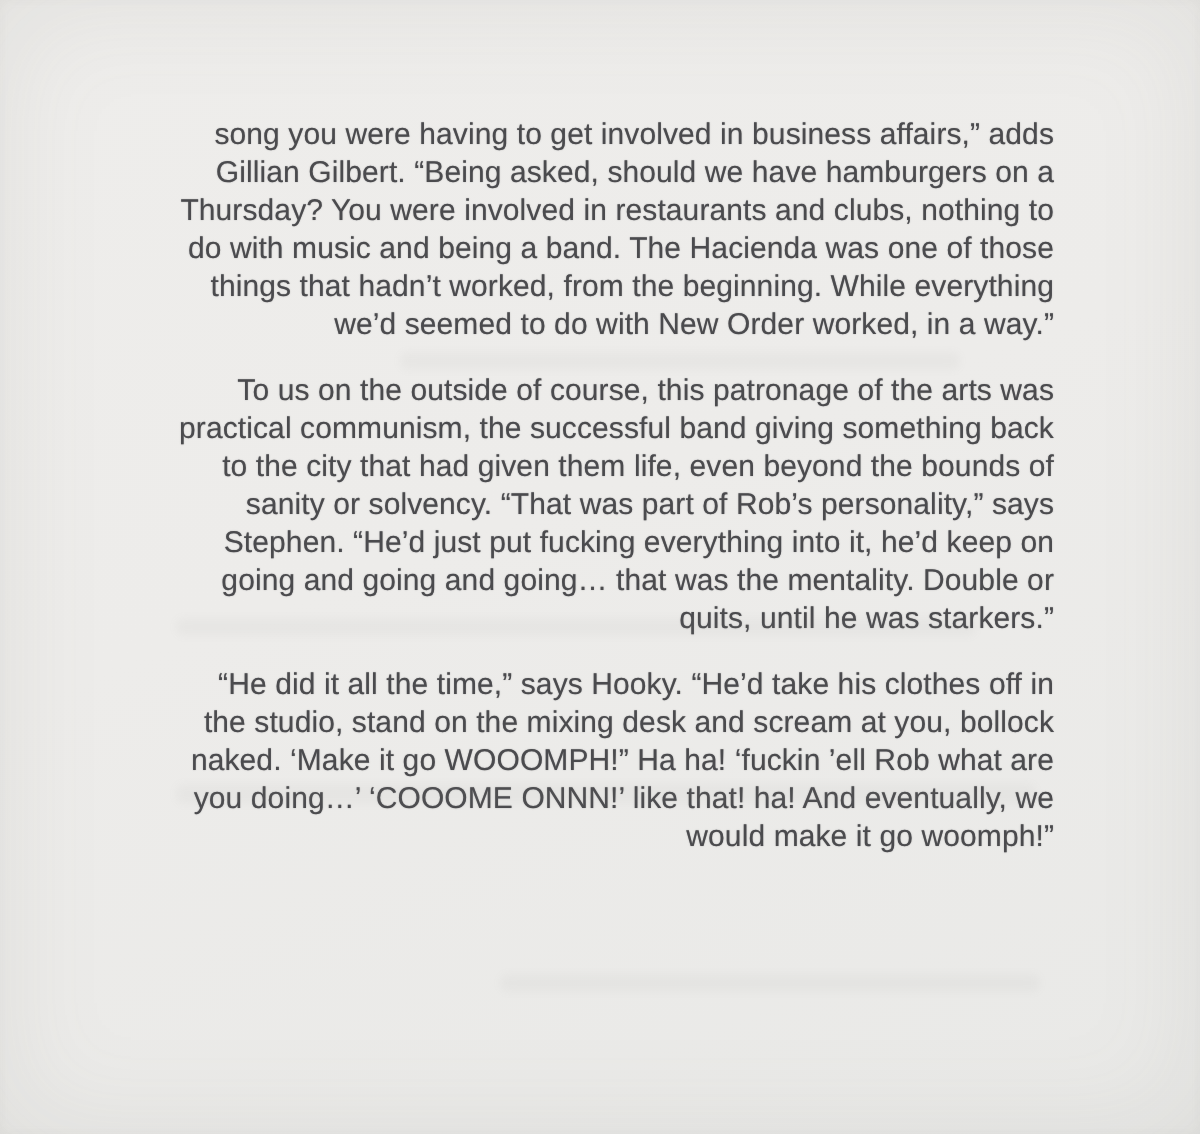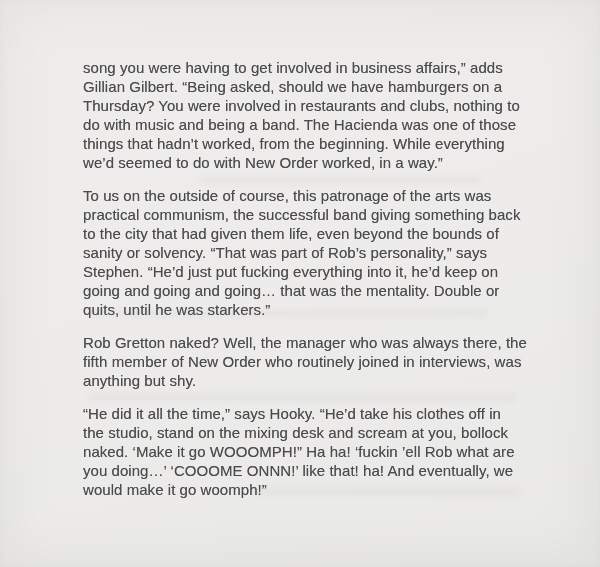--- a/index.html
+++ b/index.html
@@ -27,20 +27,21 @@
   }
   .para {
     margin: 0 0 14px 0;
     font-family: "Liberation Sans", sans-serif;
     font-size: 15px;
     line-height: 19px;
     letter-spacing: 0.05px;
     color: #4b4b4e;
     white-space: pre-line;
     text-shadow: 0 0 0.6px rgba(75,75,78,0.55);
+    text-align: right;
   }
   .para:last-child { margin-bottom: 0; }
   
   .smudge {
     position: absolute;
     background: #8d8d8a;
     opacity: 0.06;
     filter: blur(2.2px);
     border-radius: 4px;
     pointer-events: none;
@@ -61,23 +62,20 @@
 do with music and being a band. The Hacienda was one of those
 things that hadn’t worked, from the beginning. While everything
 we’d seemed to do with New Order worked, in a way.”</p>
     <p class="para">To us on the outside of course, this patronage of the arts was
 practical communism, the successful band giving something back
 to the city that had given them life, even beyond the bounds of
 sanity or solvency. “That was part of Rob’s personality,” says
 Stephen. “He’d just put fucking everything into it, he’d keep on
 going and going and going… that was the mentality. Double or
 quits, until he was starkers.”</p>
-    <p class="para">Rob Gretton naked? Well, the manager who was always there, the
-fifth member of New Order who routinely joined in interviews, was
-anything but shy.</p>
     <p class="para">“He did it all the time,” says Hooky. “He’d take his clothes off in
 the studio, stand on the mixing desk and scream at you, bollock
 naked. ‘Make it go WOOOMPH!” Ha ha! ‘fuckin ’ell Rob what are
 you doing…’ ‘COOOME ONNN!’ like that! ha! And eventually, we
 would make it go woomph!”</p>
   </div>
   <div class="smudge smudge-1"></div>
   <div class="smudge smudge-2"></div>
   <div class="smudge smudge-3"></div>
   <div class="smudge smudge-4"></div>

